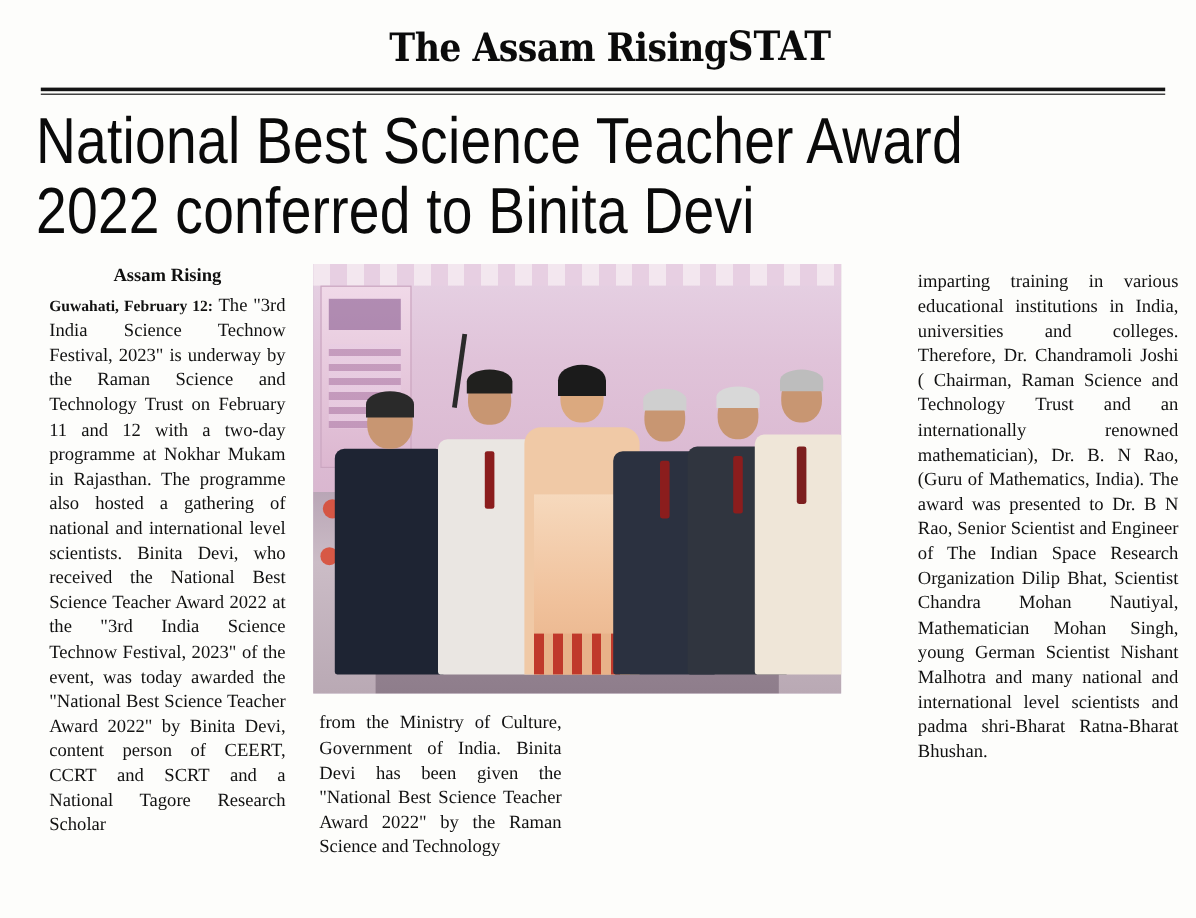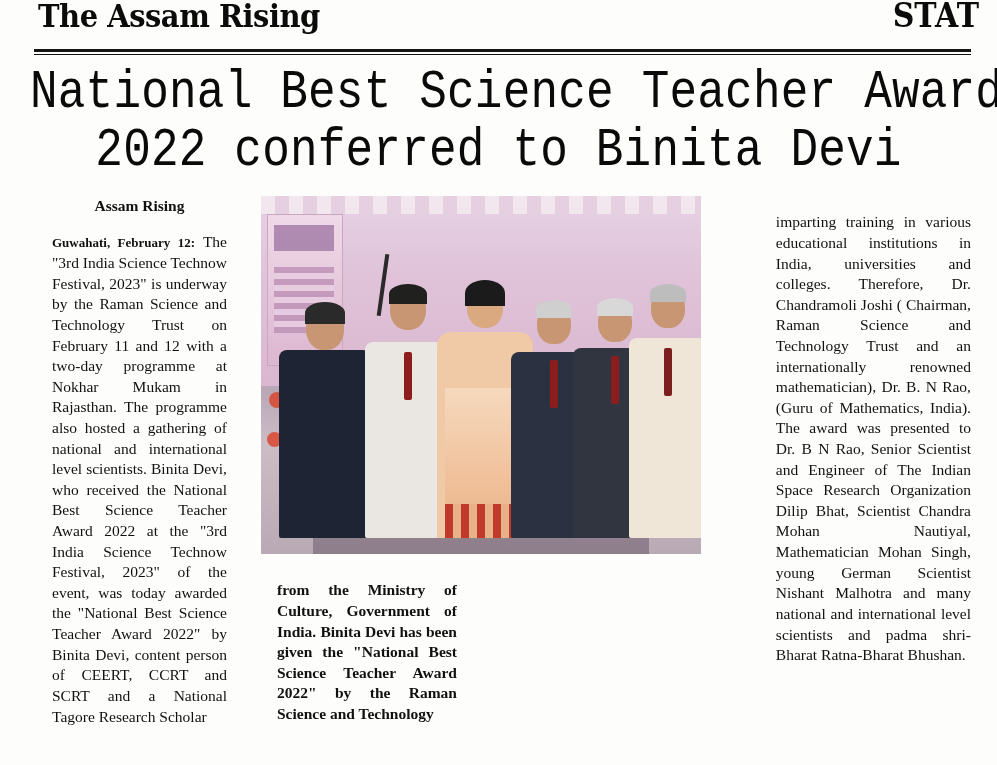--- a/index.html
+++ b/index.html
@@ -20,22 +20,22 @@
     height: 765px;
     background: #fdfdfb;
     padding: 0;
     box-sizing: border-box;
   }
 
   
   .masthead {
     display: flex;
     align-items: flex-end;
-    justify-content: space-between;
-    padding: 0 16px 4px 38px;
+    justify-content: center;
+    padding: 24px 16px 4px 38px;
     box-sizing: border-box;
   }
   .masthead-title {
     font-family: "DejaVu Serif", serif;
     font-weight: bold;
     font-size: 29px;
     letter-spacing: -0.5px;
     color: #0b0b0b;
     transform: scaleY(1.12);
     transform-origin: left bottom;
@@ -60,23 +60,22 @@
     margin-top: 10px;
   }
   .rule-thin {
     height: 1px;
     background: #141414;
     margin-top: 2px;
   }
 
   
   .headline {
-    text-align: center;
     padding: 10px 30px 0 30px;
-    font-family: Liberation Mono, monospace;
+    font-family: Liberation Sans, sans-serif;
   }
   .headline-line {
     font-size: 46px;
     line-height: 1.08;
     font-weight: normal;
     letter-spacing: 0.2px;
     color: #0a0a0a;
     white-space: nowrap;
     transform: scaleY(1.18);
     transform-origin: center top;
@@ -91,36 +90,36 @@
     gap: 18px;
   }
   .col {
     font-size: 15.5px;
     line-height: 1.33;
     text-align: justify;
     text-justify: inter-word;
     hyphens: auto;
   }
   .col-left  { width: 226px; }
-  .col-mid   { width: 525px; font-weight: bold; }
+  .col-mid   { width: 525px; }
   .col-right { width: 248px; }
 
   .byline {
     text-align: center;
     font-weight: bold;
     font-size: 15.5px;
     line-height: 1.3;
     margin-bottom: 1px;
   }
   .dateline {
     font-weight: bold;
     font-size: 13px;
   }
   .para {
-    margin: 16px;
+    margin: 5px;
   }
 
   
   .photo-wrap {
     width: 440px;
     height: 358px;
     overflow: hidden;
     position: relative;
     background: #c9b9c9;
     margin-bottom: 10px;

